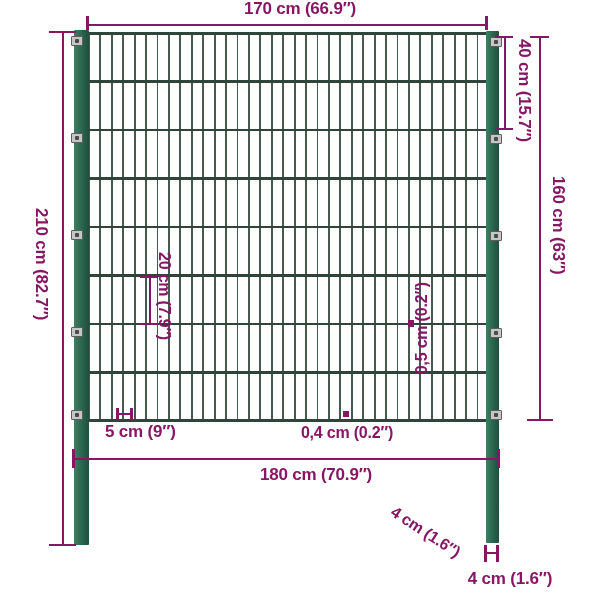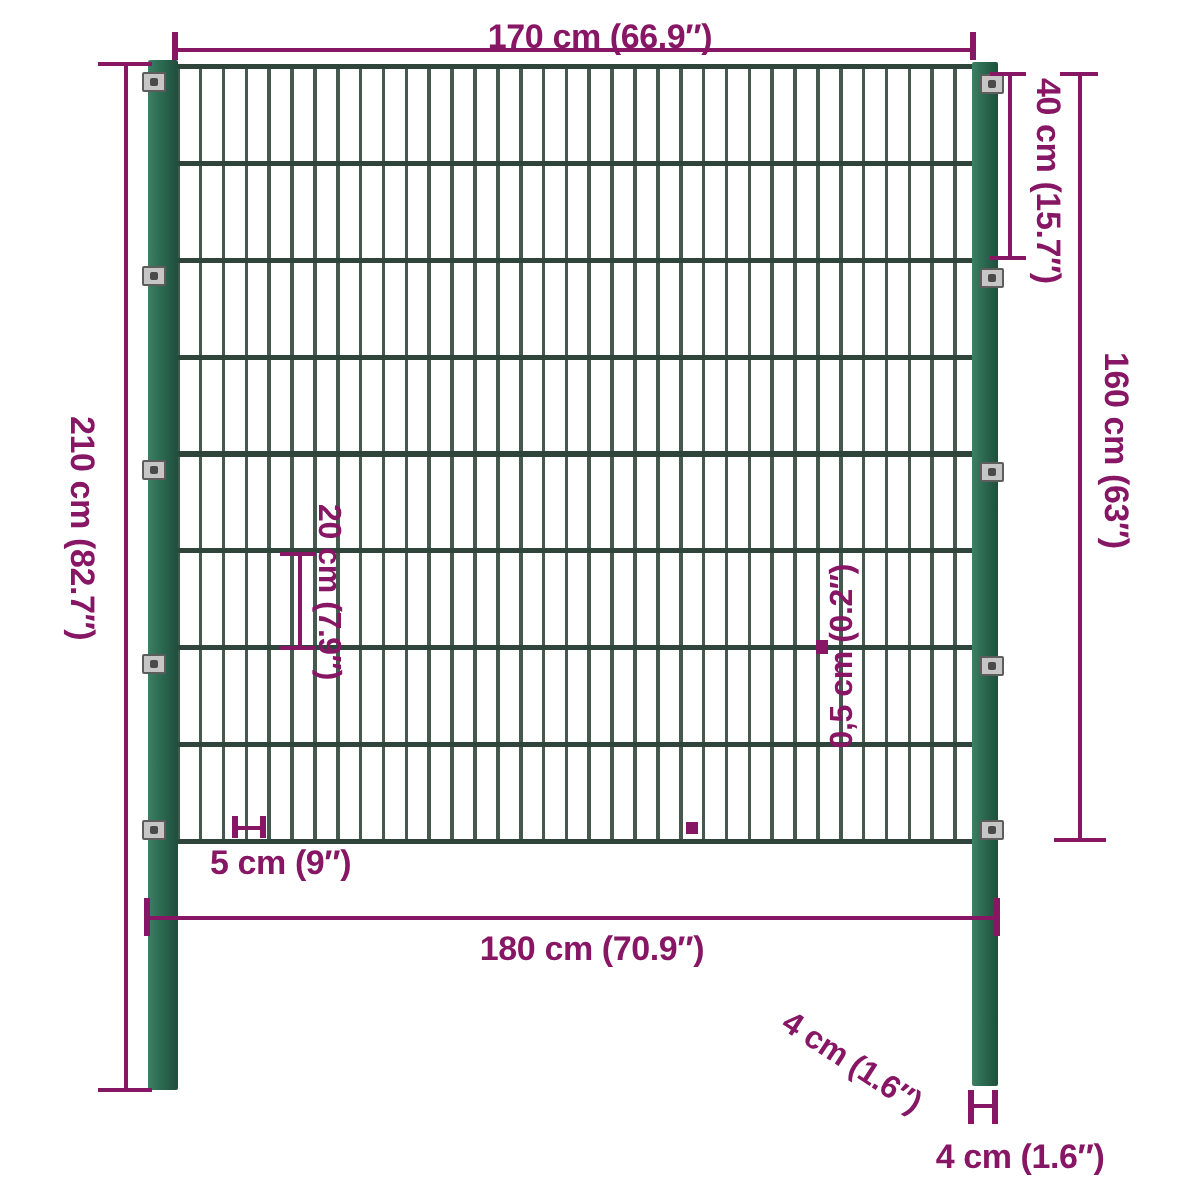--- a/index.html
+++ b/index.html
@@ -59,21 +59,21 @@
     <div class="clip" style="top:380px"></div>
   </div>
   <div class="post post-right">
     <div class="clip" style="top:6px"></div>
     <div class="clip" style="top:103px"></div>
     <div class="clip" style="top:200px"></div>
     <div class="clip" style="top:297px"></div>
     <div class="clip" style="top:379px"></div>
   </div>
 
-  <div class="lbl center" style="left:150px;top:10px;width:300px">170 cm (66.9″)</div>
+  <div class="lbl center" style="left:150px;top:0;width:300px">170 cm (66.9″)</div>
   <div class="dline" style="left:88px;top:24px;width:399px;height:2px"></div>
   <div class="dline" style="left:86px;top:16px;width:3px;height:14px"></div>
   <div class="dline" style="left:485px;top:16px;width:3px;height:14px"></div>
 
   <div class="lbl lblv" style="left:31px;top:208px">210 cm (82.7″)</div>
   <div class="dline" style="left:62px;top:32px;width:2px;height:514px"></div>
   <div class="dline" style="left:49px;top:31px;width:27px;height:2px"></div>
   <div class="dline" style="left:49px;top:544px;width:27px;height:2px"></div>
 
   <div class="lbl lblv" style="left:514px;top:39px">40 cm (15.7″)</div>
@@ -93,25 +93,26 @@
 
   <div class="marker" style="left:408px;top:320px;width:6px;height:7px"></div>
   <div class="lbl lbl-sm lblv lblv-up" style="left:413px;top:282px">0,5 cm (0.2″)</div>
 
   <div class="dline" style="left:116px;top:408px;width:3px;height:11px"></div>
   <div class="dline" style="left:130px;top:408px;width:3px;height:11px"></div>
   <div class="dline" style="left:116px;top:413px;width:17px;height:2px"></div>
   <div class="lbl" style="left:105px;top:423px">5 cm (9″)</div>
 
   <div class="marker" style="left:343px;top:411px;width:6px;height:6px"></div>
+  <div class="lbl lbl-sm center" style="left:297px;top:424px;width:100px">0,4 cm (0.2″)</div>
 
   <div class="dline" style="left:74px;top:458px;width:426px;height:2px"></div>
   <div class="dline" style="left:72px;top:449px;width:3px;height:19px"></div>
   <div class="dline" style="left:497px;top:449px;width:3px;height:19px"></div>
-  <div class="lbl center" style="left:196px;top:466px;width:200px">180 cm (70.9″)</div>
+  <div class="lbl center" style="left:216px;top:466px;width:200px">180 cm (70.9″)</div>
 
   <div class="dline" style="left:484px;top:545px;width:3px;height:17px"></div>
   <div class="dline" style="left:496px;top:545px;width:3px;height:17px"></div>
   <div class="dline" style="left:484px;top:552px;width:15px;height:2px"></div>
   <div class="lbl lbl-sm lbl-diag" style="left:397px;top:503px">4 cm (1.6″)</div>
   <div class="lbl center" style="left:462px;top:570px;width:96px">4 cm (1.6″)</div>
 
 </div>
 
 </body></html>

